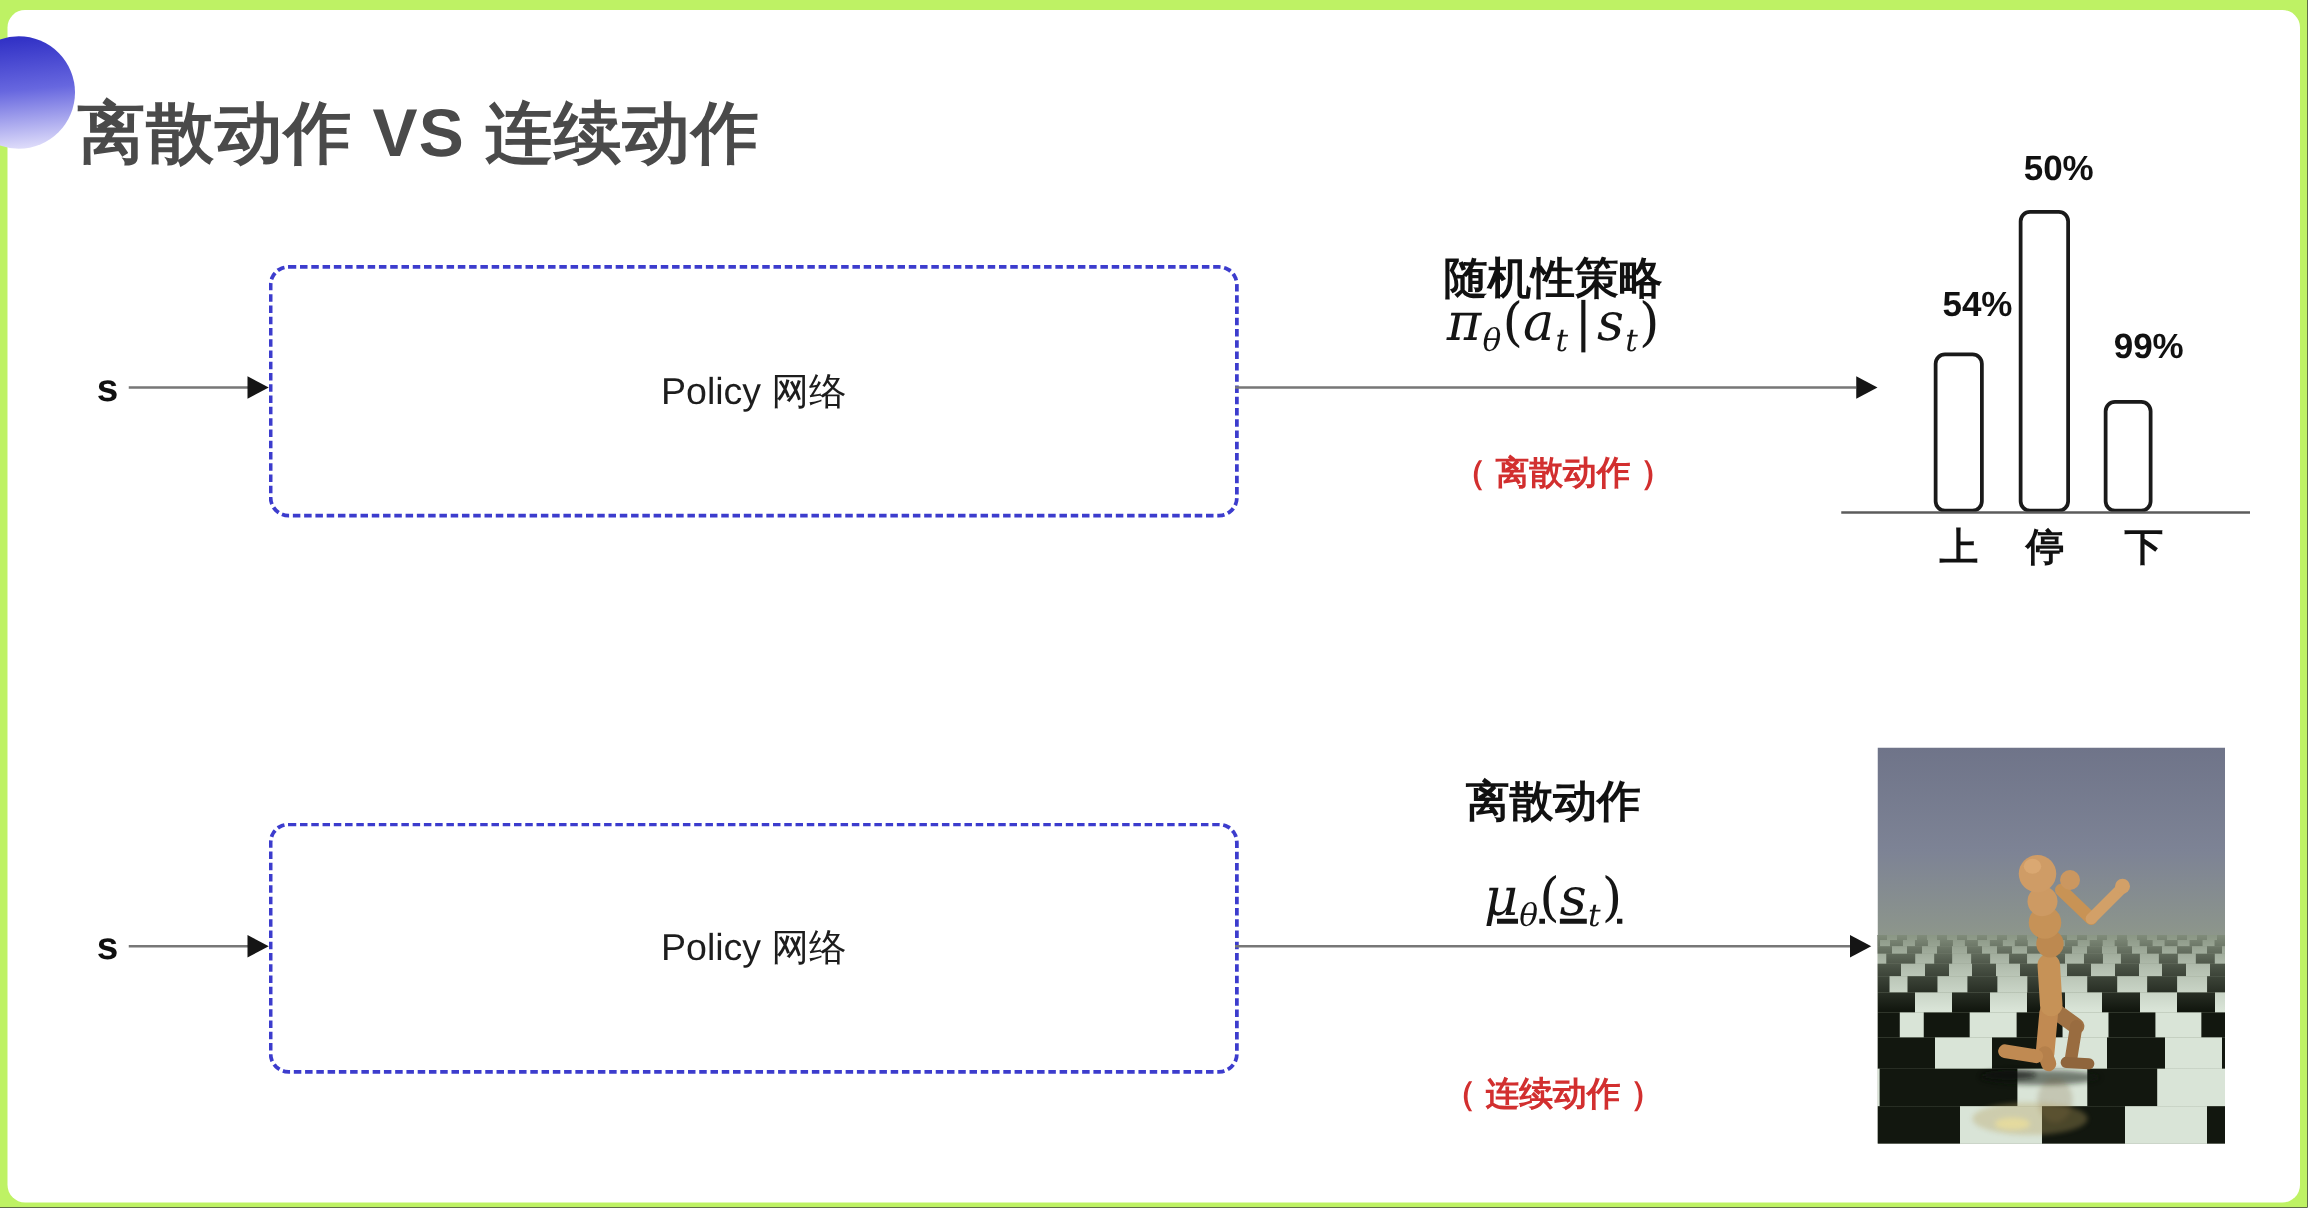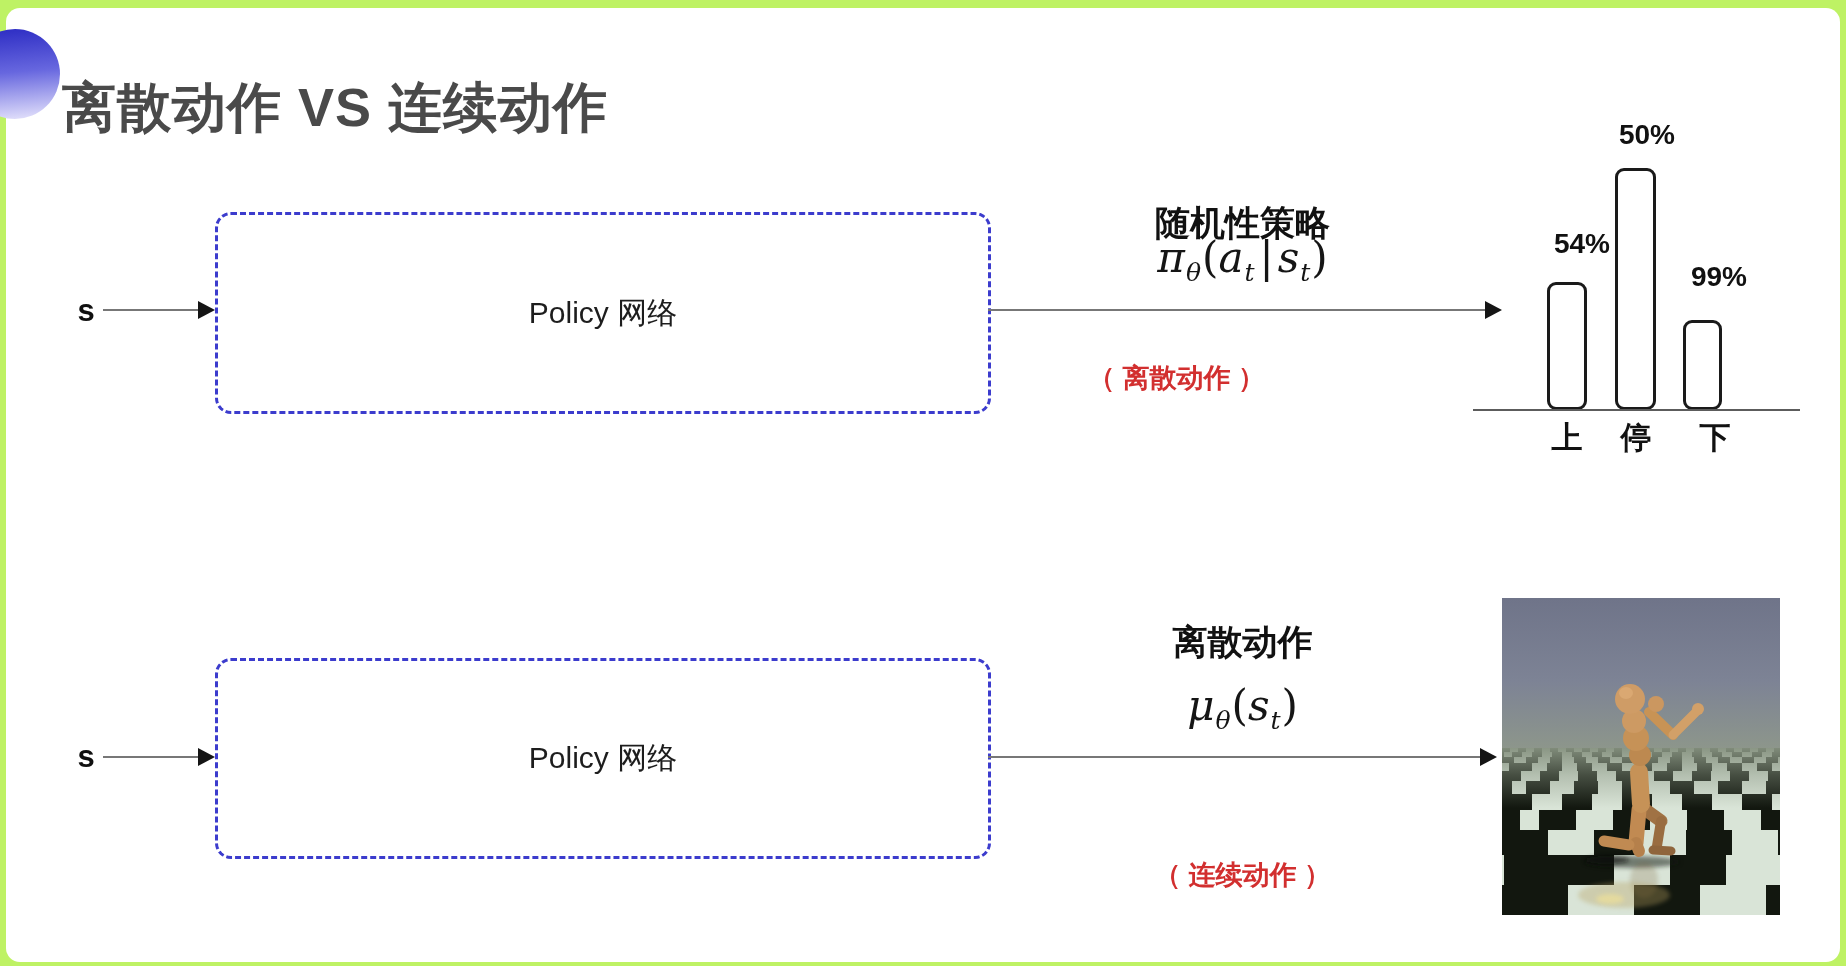--- a/index.html
+++ b/index.html
@@ -116,21 +116,21 @@
 
     <div class="arrow-line" style="left:988px;top:309px;width:497px;"></div>
     <div class="arrow-head" style="left:1485px;top:301px;"></div>
 
     <div class="policy-type" style="left:1090px;top:163px;margin-top:40px;">随机性策略</div>
 
     <div class="formula" style="left:1090px;top:232px;line-height:52px;">
       <span class="v">π</span><span class="sub">θ</span><span class="par">(</span><span class="v">a</span><span class="sub">t</span><span class="pipe">|</span><span class="v">s</span><span class="sub">t</span><span class="par">)</span>
     </div>
 
-    <div class="red-note" style="left:1024px;top:363px;">（ 离散动作 ）</div>
+    <div class="red-note" style="left:1098px;top:363px;">（ 离散动作 ）</div>
   </div>
 
   <div class="chart">
     <div class="pct pct1">54%</div>
     <div class="pct pct2">50%</div>
     <div class="pct pct3">99%</div>
     <div class="bar bar1"></div>
     <div class="bar bar2"></div>
     <div class="bar bar3"></div>
     <div class="axis"></div>
@@ -147,21 +147,21 @@
 
     <div class="policy-box" style="left:215px;top:658px;width:770px;height:195px;">
       <span class="box-label">Policy 网络</span>
     </div>
 
     <div class="arrow-line" style="left:988px;top:756px;width:492px;"></div>
     <div class="arrow-head" style="left:1480px;top:748px;"></div>
 
     <div class="policy-type" style="left:1090px;top:622px;">离散动作</div>
 
-    <div class="formula" style="left:1090px;top:684px;line-height:44px;">
+    <div class="formula" style="left:1090px;top:684px;line-height:68px;text-decoration:underline;">
       <span class="v">μ</span><span class="sub">θ</span><span class="par">(</span><span class="v">s</span><span class="sub">t</span><span class="par">)</span>
     </div>
 
     <div class="red-note" style="left:1090px;top:820px;margin-top:40px;">（ 连续动作 ）</div>
   </div>
 
   <div class="mujoco">
     <div class="sky"></div>
     <div class="floor">
       <div class="fr fr1"></div>

